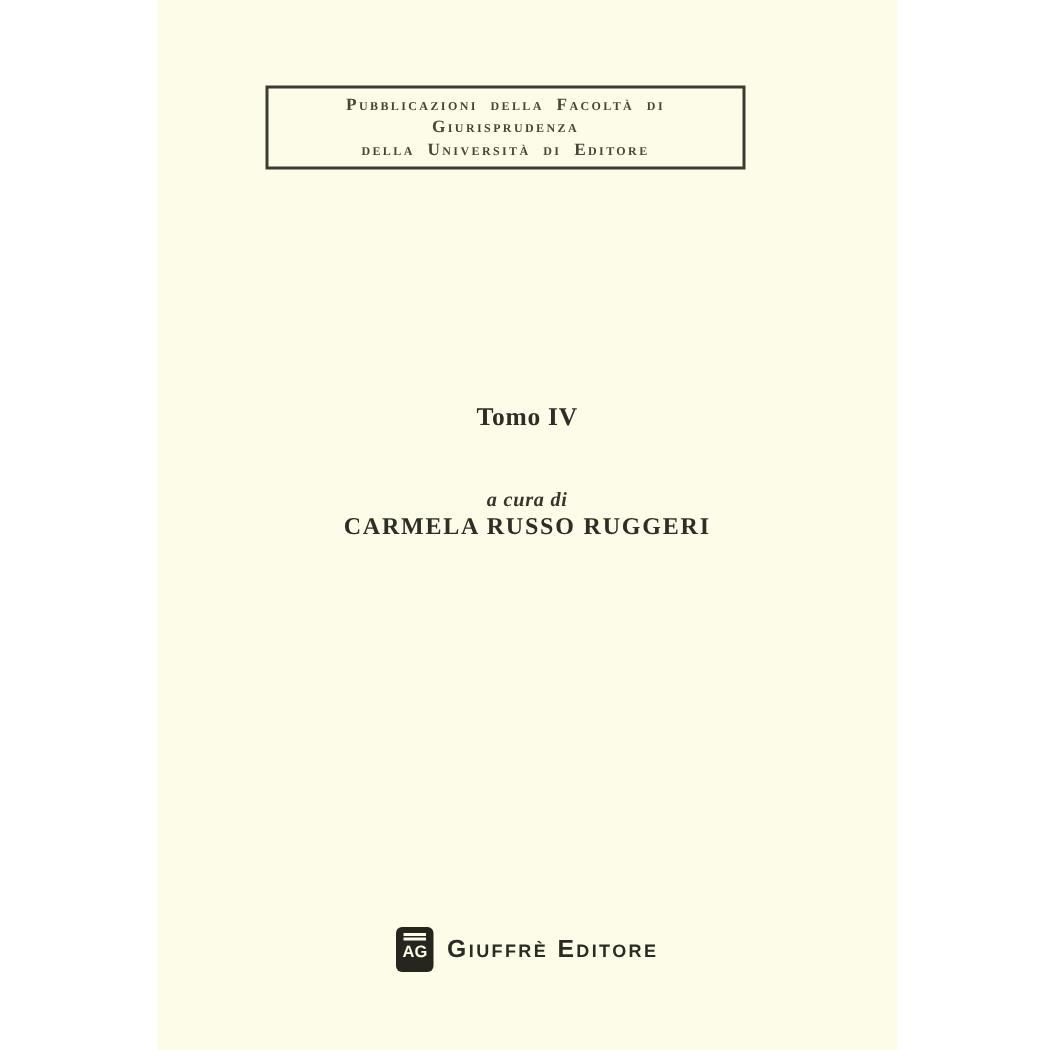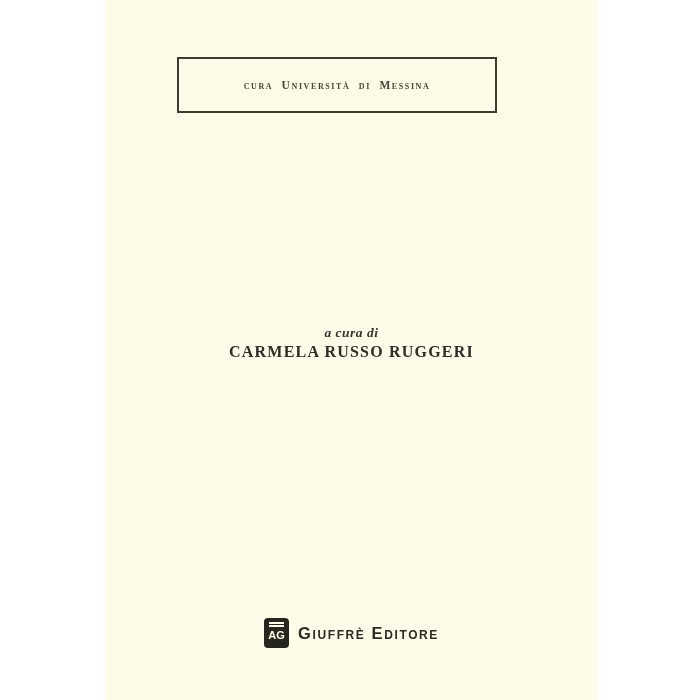--- a/index.html
+++ b/index.html
@@ -155,25 +155,27 @@
     color: #2b2b23;
   }
 </style>
 </head>
 <body>
 
 <div class="stage">
   <div class="cover">
 
     <div class="series-box">
-      <span class="series-line">cura Università di Messina</span>
+      <span class="series-line">Pubblicazioni della Facoltà di Giurisprudenza</span>
+      <span class="series-line">della Università di Editore</span>
     </div>
 
 
 
+    <div class="tomo">Tomo IV</div>
 
     <div class="curatore-block">
       <div class="a-cura-di">a cura di</div>
       <div class="curatore-name">CARMELA RUSSO RUGGERI</div>
     </div>
 
     <div class="publisher-row">
       <div class="publisher-logo">
         <div class="logo-bar"></div>
         <div class="logo-bar"></div>

